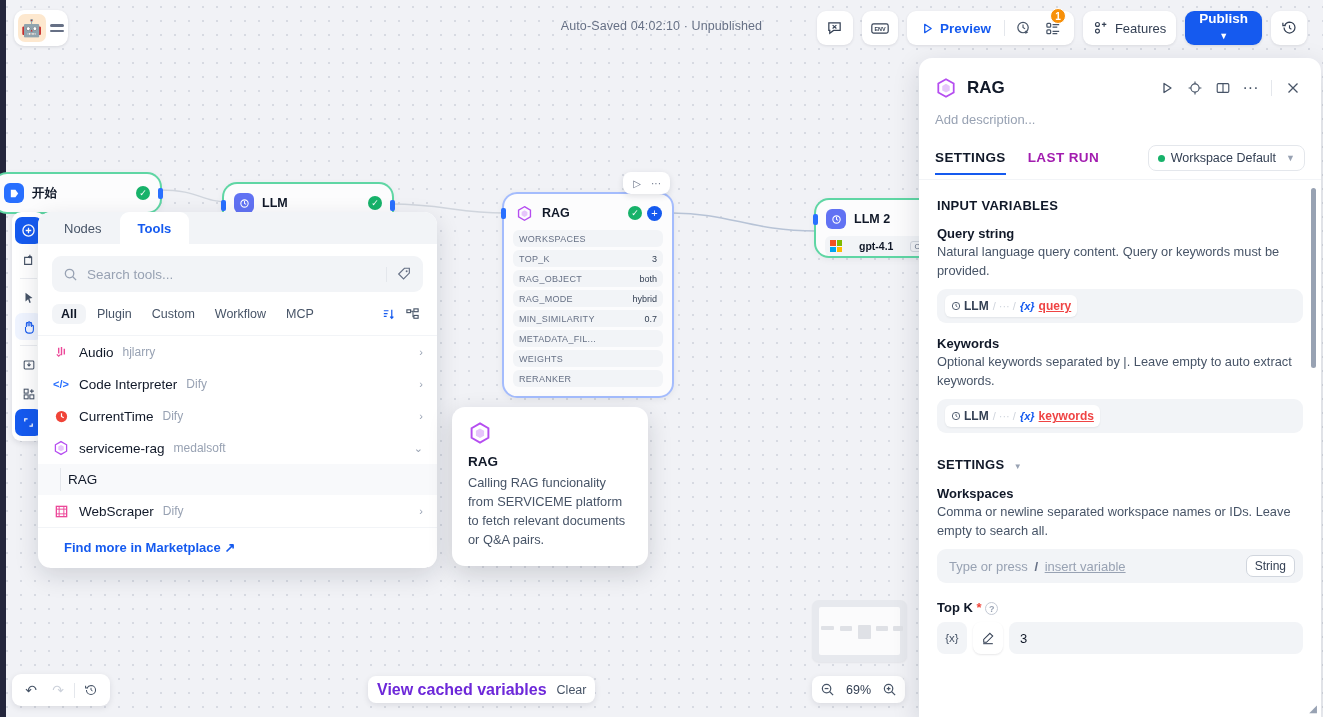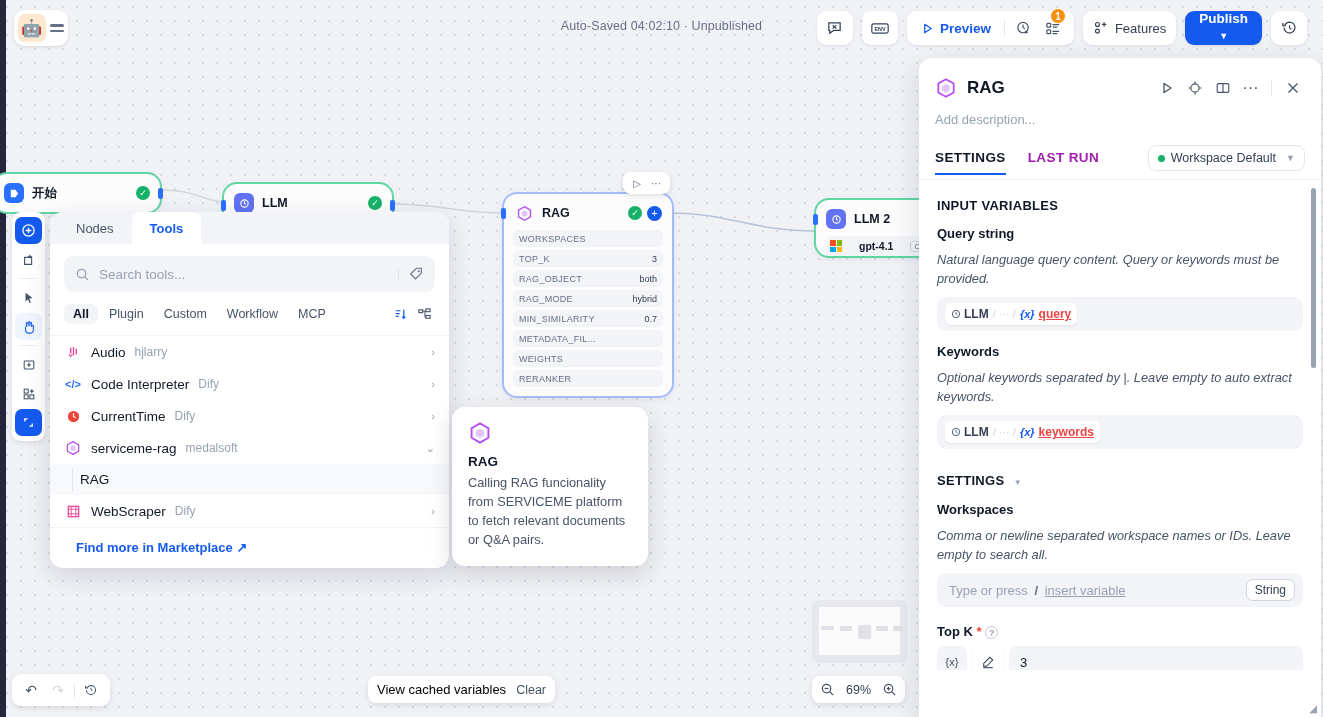--- a/index.html
+++ b/index.html
@@ -108,21 +108,21 @@
     height:22px; display:flex; align-items:center; gap:3px; padding:0 6px;
   }
   .nf-ico { width:16px;height:16px;display:flex;align-items:center;justify-content:center;color:#667085;font-size:10px;cursor:pointer;}
   .model-chip { display:flex;align-items:center;gap:17px;background:#f2f4f7;border-radius:6px;height:20px;padding:0 5px;margin:0 9px 9px;}
   .ms-logo { width:12px;height:12px;display:grid;grid-template-columns:1fr 1fr;grid-template-rows:1fr 1fr;gap:1px;}
   .ms-logo i { display:block; }
   .chat-tag { font-size:7.5px; border:1px solid #d0d5dd; border-radius:3px; padding:0 3px; color:#667085; }
 
   
   .toolpanel {
-    position:absolute; left:50px; top:212px; width:399px;
+    position:absolute; left:38px; top:212px; width:399px;
     background:#fff; border-radius:13px; box-shadow:0 8px 24px rgba(16,24,40,.14);
     z-index:30; overflow:hidden;
   }
   .tp-tabs { display:flex; background:#f2f4f7; height:32px; padding-left:8px; }
   .tp-tab { padding:0 18px; height:32px; display:flex;align-items:center; font-size:13px; color:#475467; cursor:pointer; }
   .tp-tab.active { background:#fff; color:#155aef; font-weight:600; border-radius:9px 9px 0 0; }
   .tp-search { margin:12px 14px 0; background:#f2f4f7; border-radius:9px; height:36px; display:flex; align-items:center; padding:0 11px; gap:9px; }
   .tp-search input { flex:1; border:none; background:transparent; outline:none; font-size:13.5px; color:#101828; font-family:inherit; }
   .tp-search input::placeholder { color:#98a2b3; }
   .tp-filters { display:flex; align-items:center; gap:2px; padding:11px 14px 10px; border-bottom:1px solid #f2f4f7; }
@@ -155,21 +155,21 @@
     box-shadow:0 2px 6px rgba(16,24,40,.1); height:32px; display:flex; align-items:center;
     padding:0 8px; gap:5px; z-index:25;
   }
   .ub { width:22px;height:22px;display:flex;align-items:center;justify-content:center;color:#475467;cursor:pointer;font-size:14px;}
   .ub.dim { color:#cdd2db; }
   .cachebar {
     position:absolute; left:368px; top:676px; background:#fff; border-radius:8px;
     box-shadow:0 2px 6px rgba(16,24,40,.1); height:27px; display:flex; align-items:center;
     padding:0 9px; gap:10px; z-index:25;
   }
-  .cachebar .a { color:#000000; font-size:13px; font-weight:400; cursor:pointer; }
+  .cachebar .a { color:#6d28d9; font-size:16px; font-weight:700; cursor:pointer; }
   .cachebar .b { color:#475467; font-size:12.5px; cursor:pointer; }
   .zoombar {
     position:absolute; left:812px; top:676px; background:#fff; border-radius:8px;
     box-shadow:0 2px 6px rgba(16,24,40,.1); height:27px; display:flex; align-items:center;
     padding:0 8px; gap:11px; z-index:25;
   }
   .zoombar .zi { color:#475467; cursor:pointer; display:flex; }
   .zoombar .zv { font-size:12.5px; color:#344054; }
   .minimap {
     position:absolute; left:812px; top:600px; width:95px; height:62px;
@@ -199,21 +199,21 @@
     margin-left:auto; margin-bottom:8px; border:1px solid #e4e7ec; border-radius:8px;
     height:26px; display:flex; align-items:center; gap:6px; padding:0 9px; font-size:12.5px; color:#344054; cursor:pointer;
   }
   .greendot { width:7px;height:7px;border-radius:50%;background:#17b26a; }
 
   .rp-body { position:relative; height:490px; overflow:hidden; padding:0 18px; }
   .scroll-thumb { position:absolute; right:5px; top:8px; width:5px; height:180px; background:#98a2b3; border-radius:3px; }
 
   .sec-title { font-size:13px; font-weight:700; color:#101828; letter-spacing:.3px; margin:18px 0 0; }
   .f-label { font-size:13px; font-weight:700; color:#101828; margin-top:13px; }
-  .f-help { font-size:12.8px; color:#475467; line-height:1.45; margin-top:10px;font-style:italic; }
+  .f-help { font-size:12.8px; color:#475467; line-height:1.45; margin-top:2px; }
   .var-box { margin-top:9px; background:#f2f4f7; border-radius:9px; height:34px; display:flex; align-items:center; padding:0 8px; }
   .var-chip { background:#fff; border-radius:6px; height:22px; display:flex; align-items:center; gap:4px; padding:0 6px; box-shadow:0 1px 2px rgba(16,24,40,.07); }
   .vc-node { font-size:12px; color:#344054; font-weight:600; display:flex; align-items:center; gap:3px;}
   .vc-sl { color:#d0d5dd; font-size:11px; }
   .vc-var { font-size:12px; color:#ef4444; font-weight:600;text-decoration:underline; }
   .vc-x { font-size:11px; color:#155aef; font-weight:700; font-style:italic; }
 
   .req { color:#f04438; font-size:13px; }
   .qmark { width:13px;height:13px;border-radius:50%;border:1px solid #c3c9d4;color:#98a2b3;font-size:9px;display:inline-flex;align-items:center;justify-content:center;vertical-align:middle;}
   .inp-row { display:flex; align-items:center; gap:6px; margin-top:7px; }

